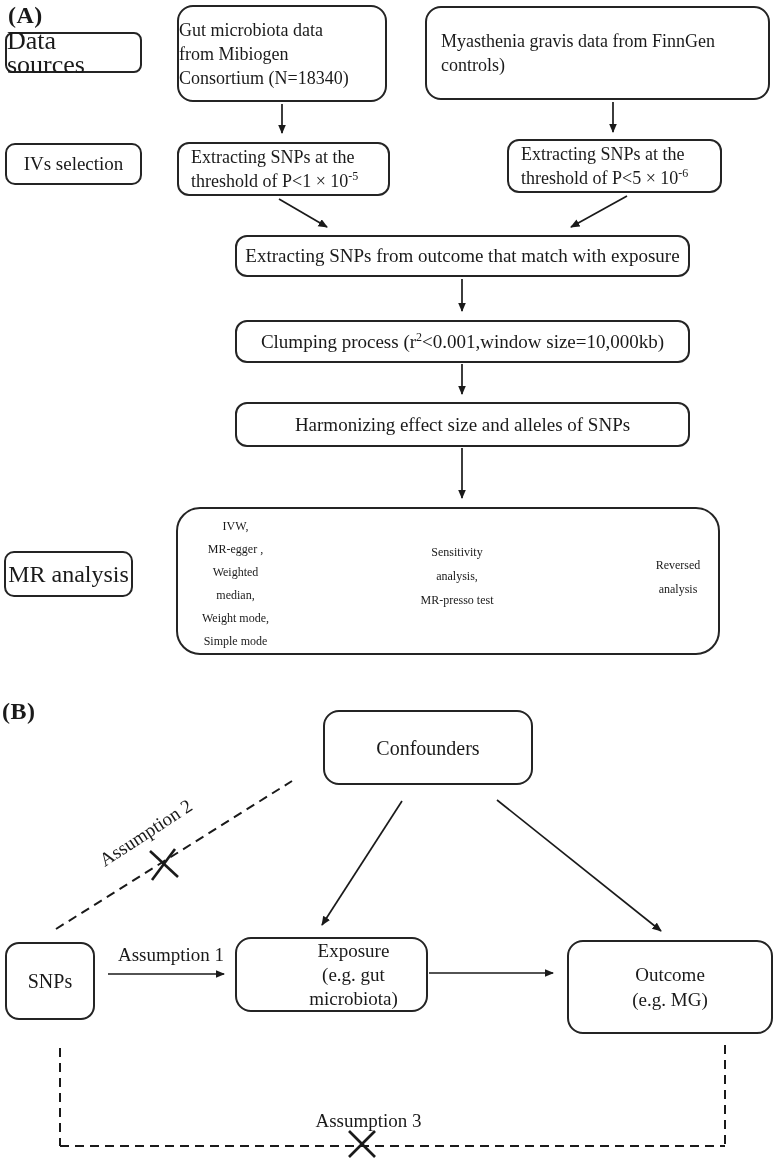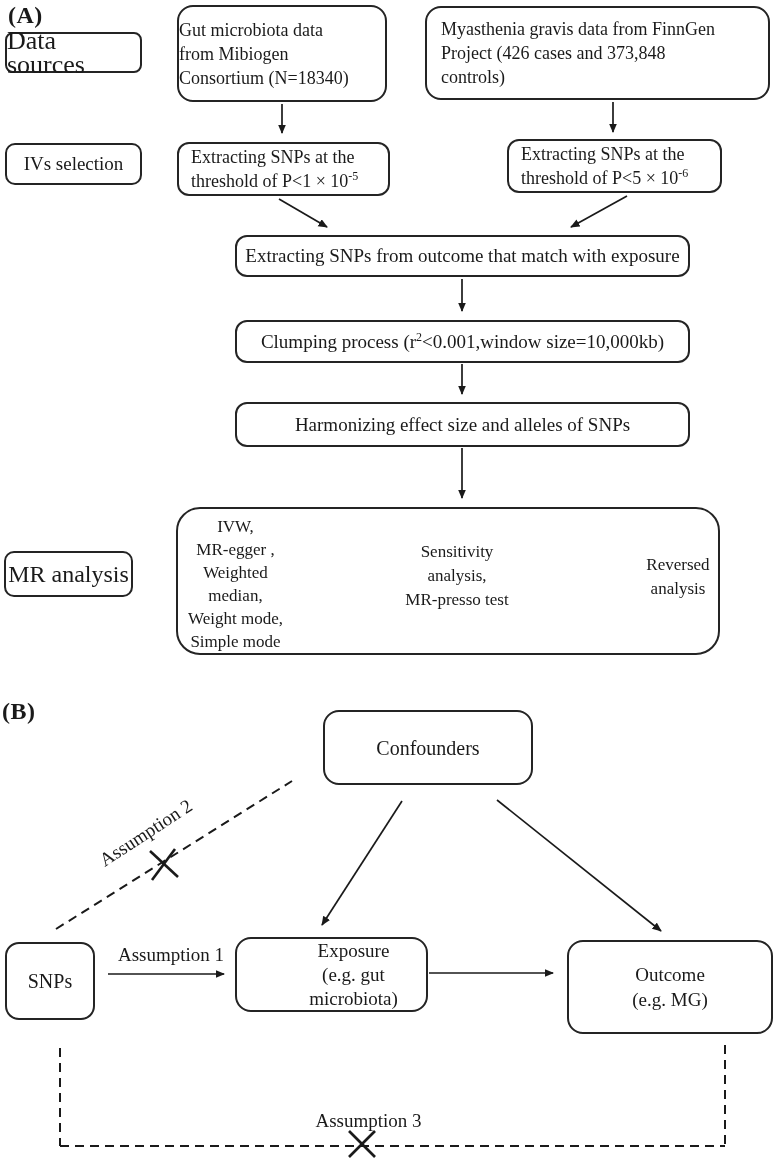--- a/index.html
+++ b/index.html
@@ -21,21 +21,21 @@
   .b-finngen{left:425px;top:6px;width:345px;height:94px;border-radius:16px;align-items:flex-start;padding-left:14px;}
   .b-ivs{left:5px;top:143px;width:137px;height:42px;border-radius:10px;font-size:19px;}
   .b-extract-left{left:177px;top:142px;width:213px;height:54px;align-items:flex-start;padding-left:12px;}
   .b-extract-right{left:507px;top:139px;width:215px;height:54px;align-items:flex-start;padding-left:12px;}
   .b-wide{left:235px;width:455px;font-size:19px;}
   .b-extract-outcome{top:235px;height:42px;}
   .b-clumping{top:320px;height:43px;}
   .b-harmonizing{top:402px;height:45px;}
   .b-mrbig{left:176px;top:507px;width:544px;height:148px;border-radius:24px;display:block;}
   .b-mrlabel{left:4px;top:551px;width:129px;height:46px;border-radius:10px;font-size:24px;}
-  .mr-col{position:absolute;text-align:center;font-size:17px;line-height:23px;}
+  .mr-col{position:absolute;text-align:center;font-size:12px;line-height:23px;}
   .mr-methods{left:0;top:6px;width:115px;}
   .mr-sensitivity{left:199px;top:31px;width:160px;line-height:24px;}
   .mr-reversed{left:440px;top:44px;width:120px;line-height:24px;}
   sup{font-size:12px;line-height:0;}
   
   .b-confounders{left:323px;top:710px;width:210px;height:75px;border-radius:16px;font-size:20px;}
   .b-snps{left:5px;top:942px;width:90px;height:78px;border-radius:14px;font-size:20px;}
   .b-exposure{left:235px;top:937px;width:193px;height:75px;border-radius:16px;font-size:19px;line-height:24px;padding-left:44px;}
   .b-outcome{left:567px;top:940px;width:206px;height:94px;border-radius:16px;font-size:19px;line-height:25px;}
   .flow-label{position:absolute;font-size:19px;text-align:center;z-index:2;}
@@ -95,21 +95,20 @@
   </div>
 
   <div class="box b-gut">
     <span class="ln">Gut microbiota data</span>
     <span class="ln">from Mibiogen</span>
     <span class="ln">Consortium (N=18340)</span>
   </div>
 
   <div class="box b-finngen">
     <span class="ln">Myasthenia gravis data from FinnGen</span>
-    <span class="ln">Project (426 cases and 373,848</span>
     <span class="ln">controls)</span>
   </div>
 
   <div class="box b-ivs">
     <span class="ln">IVs selection</span>
   </div>
 
   <div class="box b-extract-left">
     <span class="ln">Extracting SNPs at the</span>
     <span class="ln"><span>threshold of P&lt;1 × 10</span><sup>-5</sup></span>

